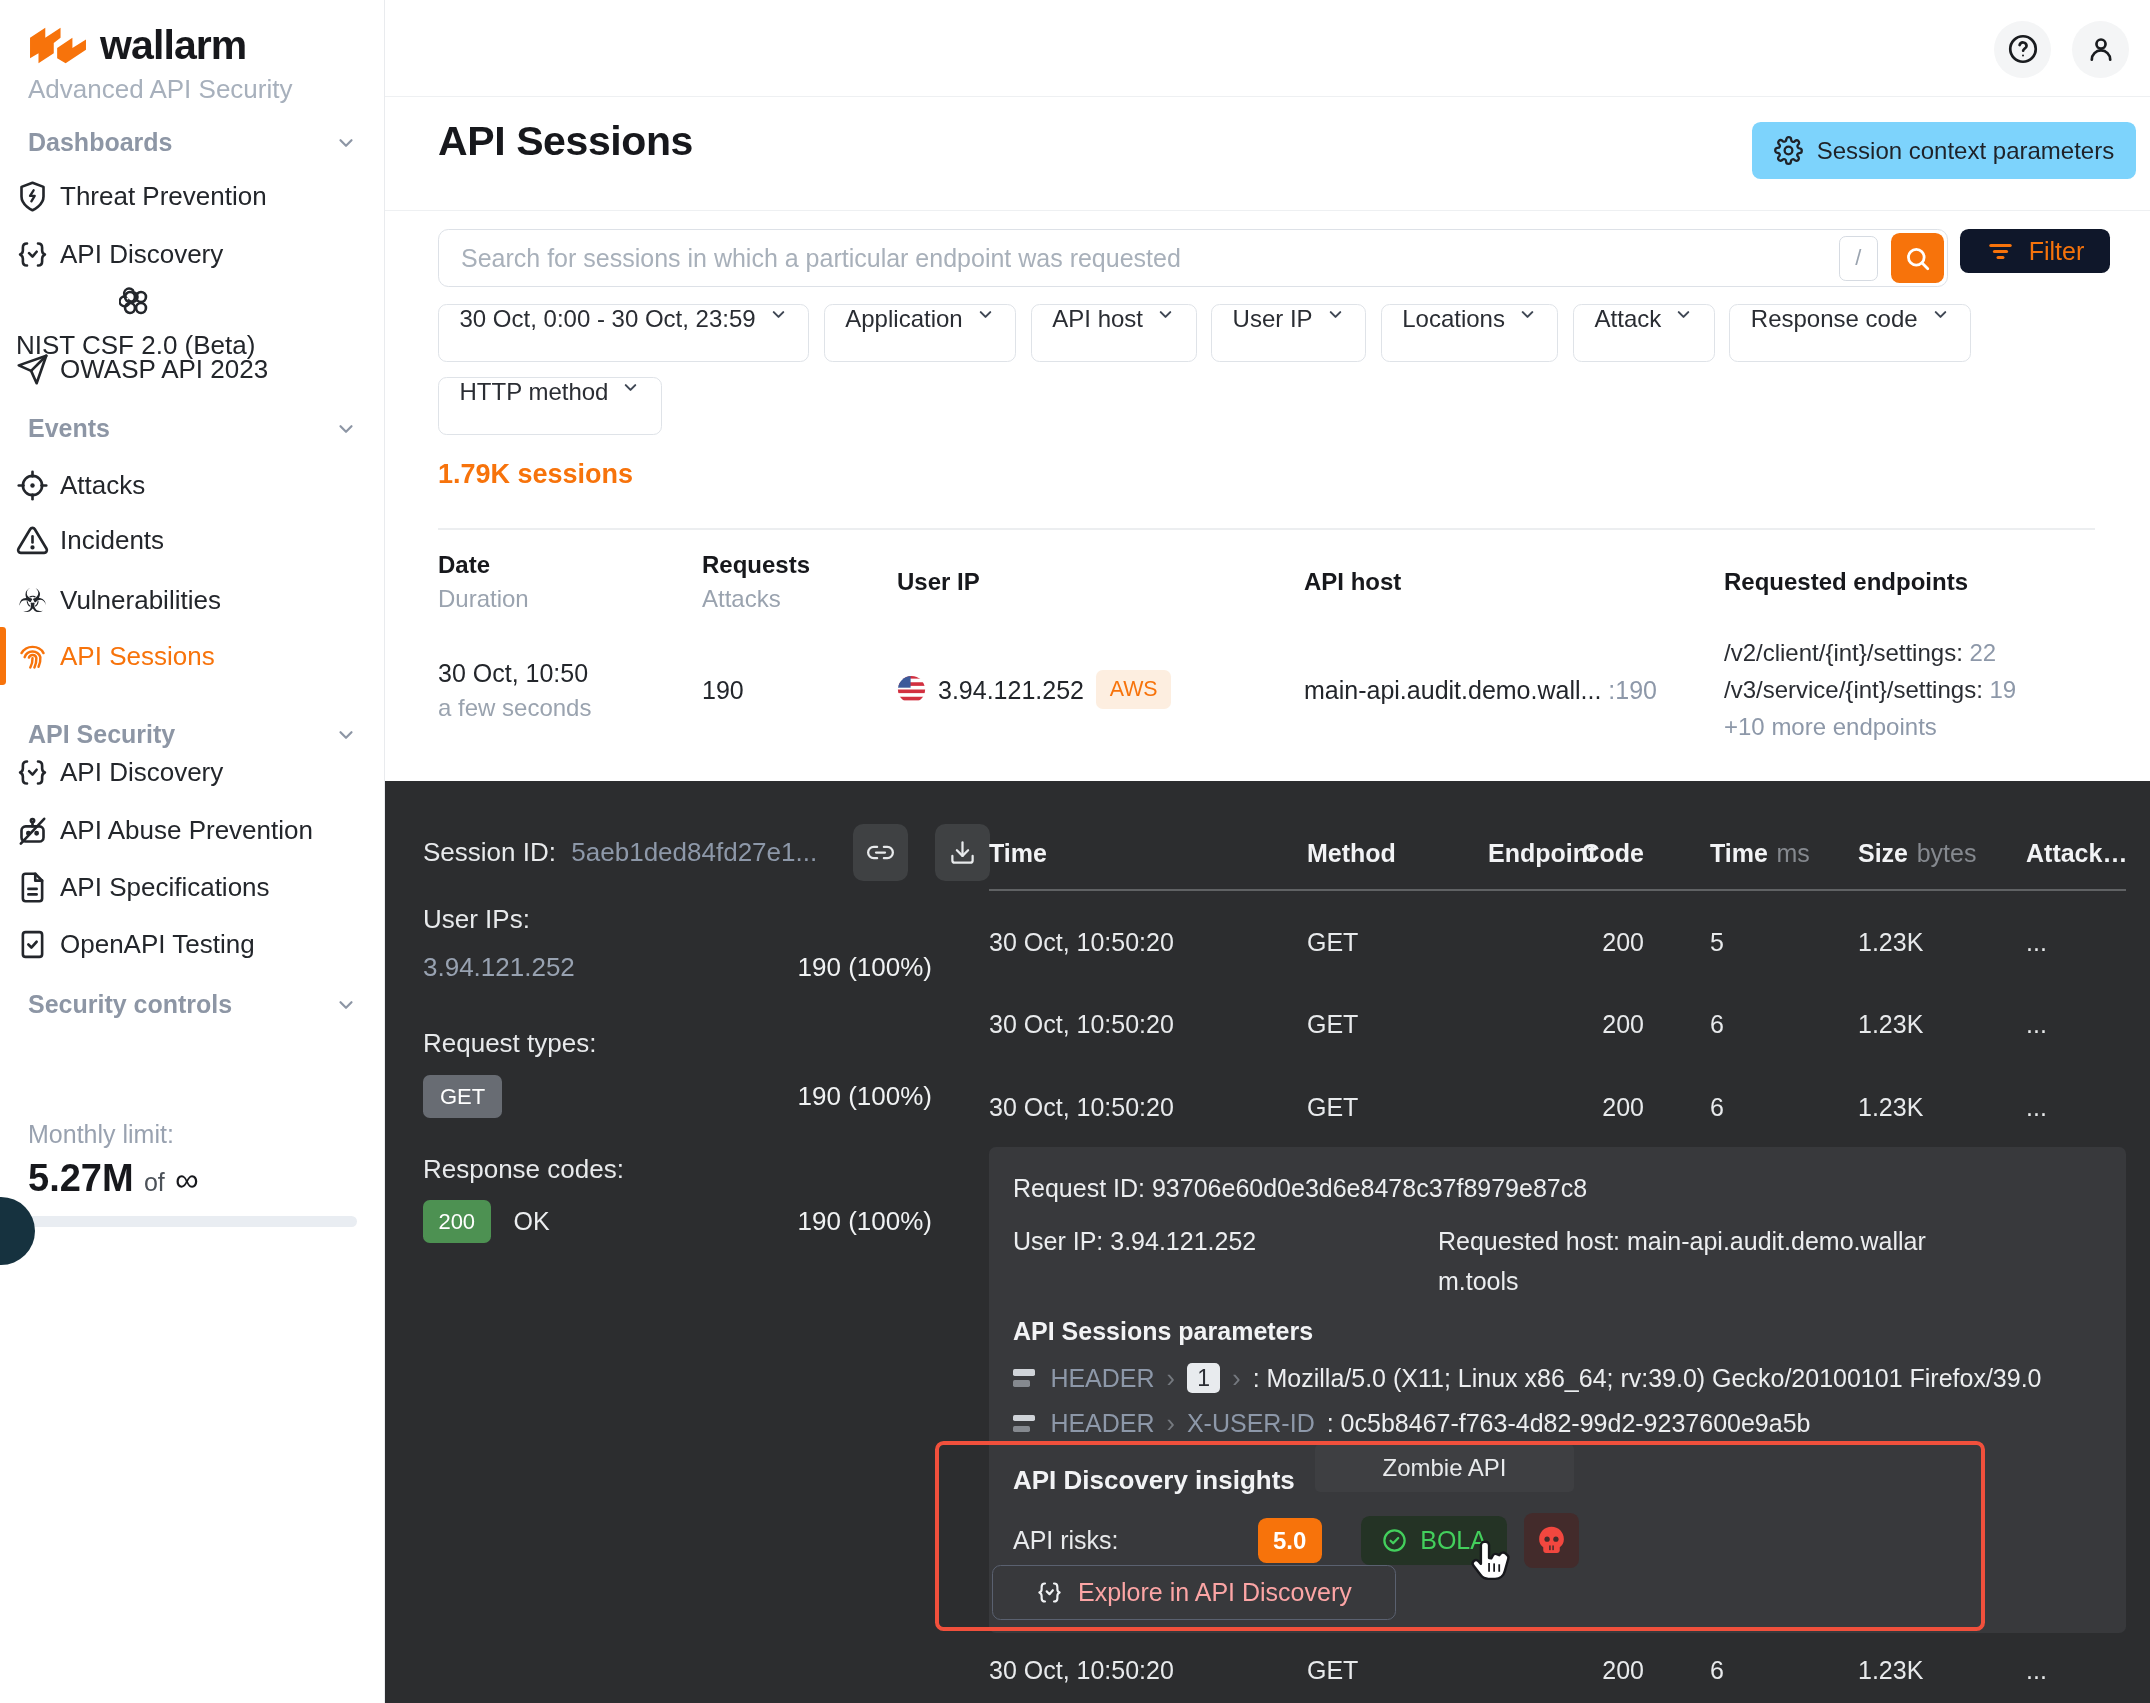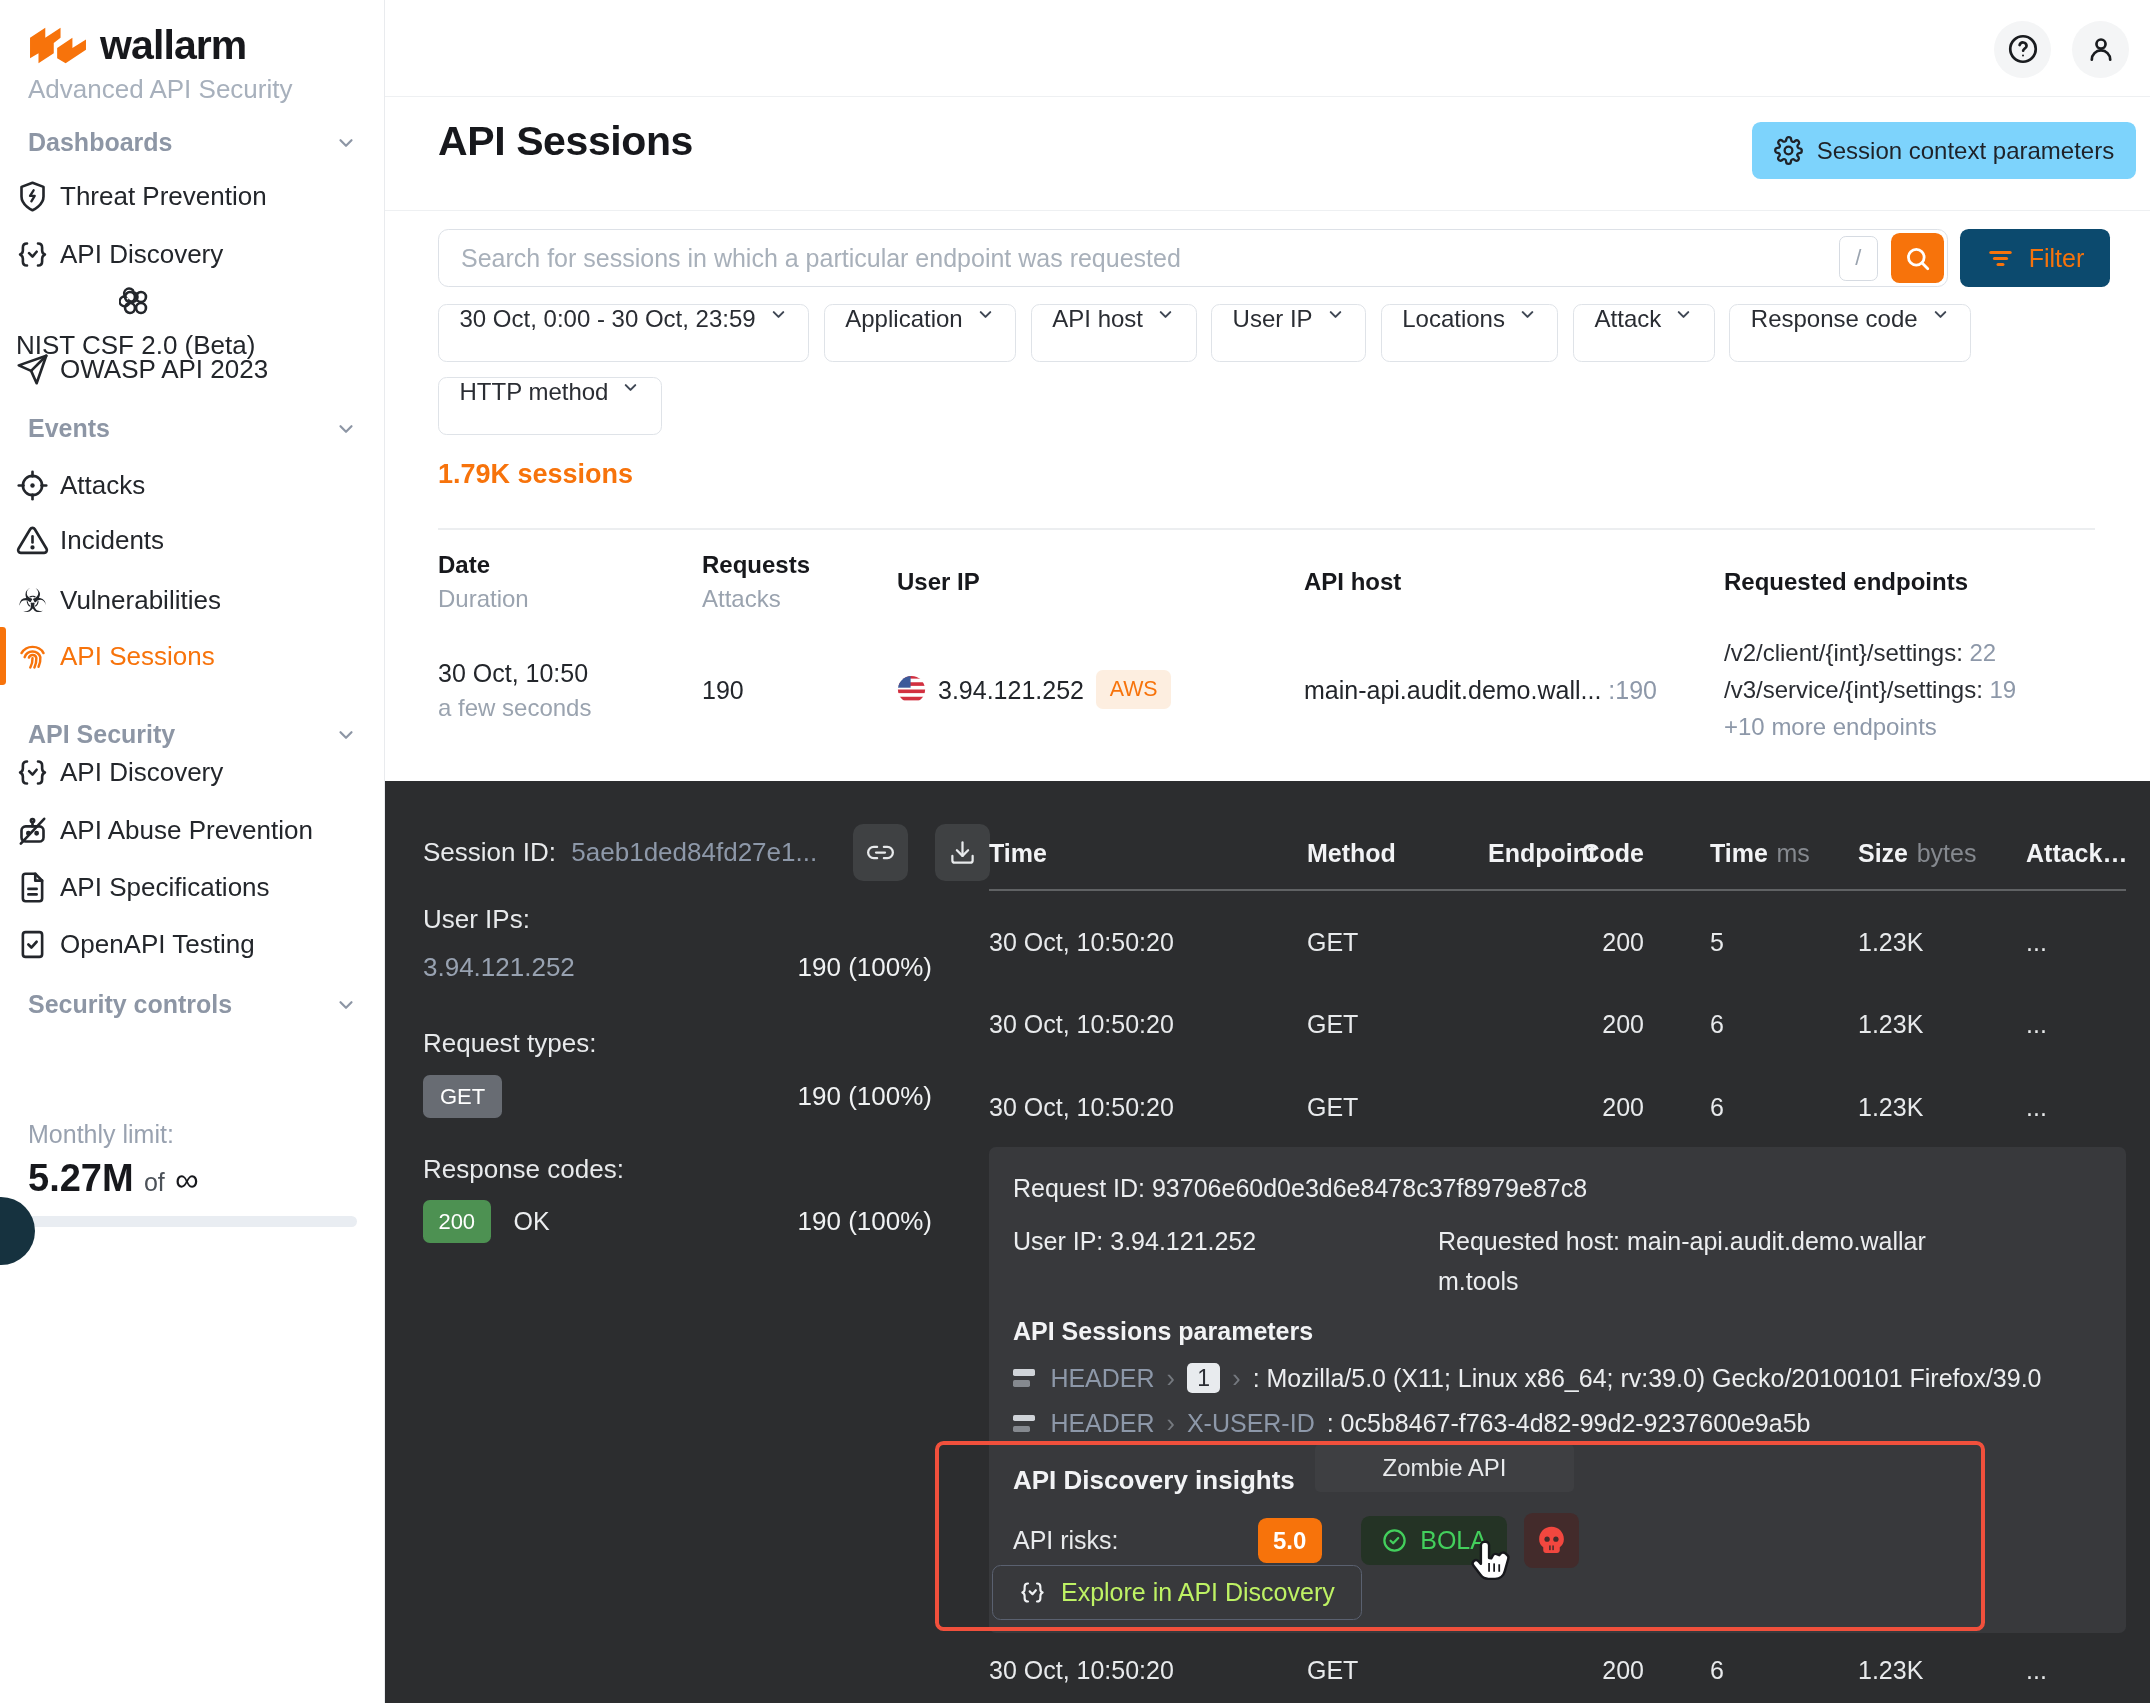--- a/index.html
+++ b/index.html
@@ -37,21 +37,21 @@
 
   
   .search-wrap{position:absolute;left:438px;top:229px;width:1510px;height:58px;border:1.7px solid #dde1e7;border-radius:10.3px;
                box-sizing:border-box;display:flex;align-items:center;background:#fff;}
   .search-input{flex:1;border:none;outline:none;font-size:25px;color:#25282d;padding:0 0 0 22px;background:transparent;
                 font-family:"Liberation Sans","DejaVu Sans",sans-serif;}
   .search-input::placeholder{color:#a8b0ba;}
   .kbd-slash{width:39px;height:45px;border:1.7px solid #d6dbe2;border-radius:6.8px;color:#9aa3af;font-size:22px;
              display:flex;align-items:center;justify-content:center;margin-right:13.7px;box-sizing:border-box;}
   .search-btn{width:53px;height:50px;background:#f7730b;border-radius:8.6px;margin-right:2.6px;display:flex;align-items:center;justify-content:center;cursor:pointer;}
-  .filter-btn{position:absolute;left:1960px;top:229px;height:58px;padding:0 26px;background:#0c4a6e;border-radius:8.6px;
+  .filter-btn{position:absolute;left:1960px;top:229px;height:44px;padding:0 26px;background:#0f172a;border-radius:8.6px;
               display:flex;align-items:center;gap:13.7px;font-size:25px;color:#f7730b;cursor:pointer;}
   .chips-row{position:absolute;left:438px;display:flex;gap:14.6px;}
   .chip{height:58px;border:1.7px solid #dfe3e8;border-radius:8.6px;background:#fff;display:flex;gap:13px;
         padding:0 20.5px;font-size:24px;color:#2a2d33;box-sizing:border-box;cursor:pointer;white-space:nowrap;}
   .chip .chev{color:#3f4754;}
 
   
   .count-label{position:absolute;left:438px;top:459px;font-size:27px;font-weight:bold;color:#f7730b;}
   .ltable-topline{position:absolute;left:438px;top:528px;width:1657px;height:1.7px;background:#eceef0;}
   .ltable-head{position:absolute;left:438px;top:548px;width:1657px;display:grid;grid-template-columns:264px 195px 407px 420px 1fr;}
@@ -102,22 +102,22 @@
   .param-val{color:#eceef0;white-space:nowrap;}
   .hdr-ico{display:flex;flex-direction:column;gap:4.3px;margin-right:3.4px;}
   .hdr-ico i{display:block;height:6.8px;border-radius:1.7px;}
 
   
   .insights-title{position:absolute;left:24px;top:318px;font-size:26px;font-weight:bold;color:#f2f3f5;}
   .risks-row{position:absolute;left:24px;top:366px;display:flex;align-items:center;font-size:25px;color:#e8eaec;}
   .risk-badge{background:#f7730b;color:#fff;font-weight:bold;font-size:24px;border-radius:8.6px;padding:8.6px 15.4px;margin-left:139px;}
   .bola-chip{display:flex;align-items:center;gap:12px;background:#243325;border-radius:8.6px;padding:10.3px 20.5px;margin-left:39px;color:#43cf5c;font-size:25px;}
   .skull-chip{width:55px;height:55px;background:#432b2b;border-radius:8.6px;margin-left:17px;display:flex;align-items:center;justify-content:center;cursor:pointer;}
-  .explore-btn{position:absolute;left:2.6px;top:418px;height:55px;padding:0 26px;border:1.7px solid #5a6170;border-radius:8.6px;
-               display:flex;align-items:center;gap:15.4px;font-size:25px;color:#bef264;cursor:pointer;background:transparent;box-sizing:border-box;}
+  .explore-btn{position:absolute;left:2.6px;top:418px;height:55px;padding:0 43px;border:1.7px solid #5a6170;border-radius:8.6px;
+               display:flex;align-items:center;gap:15.4px;font-size:25px;color:#fca5a5;cursor:pointer;background:transparent;box-sizing:border-box;}
   .tooltip{position:absolute;left:930px;top:663px;width:259px;height:48px;background:#3e3f42;border-radius:5.1px;
            display:flex;align-items:center;justify-content:center;font-size:24px;color:#e8eaec;}
   .red-box{position:absolute;left:550px;top:660px;width:1050px;height:190px;border:4.3px solid #f1503c;border-radius:8.6px;box-sizing:border-box;pointer-events:none;z-index:50;}
   .cursor-hand{position:absolute;left:1078px;top:755px;z-index:60;}
 </style>
 </head>
 <body>
 
 <div class="page">
 

